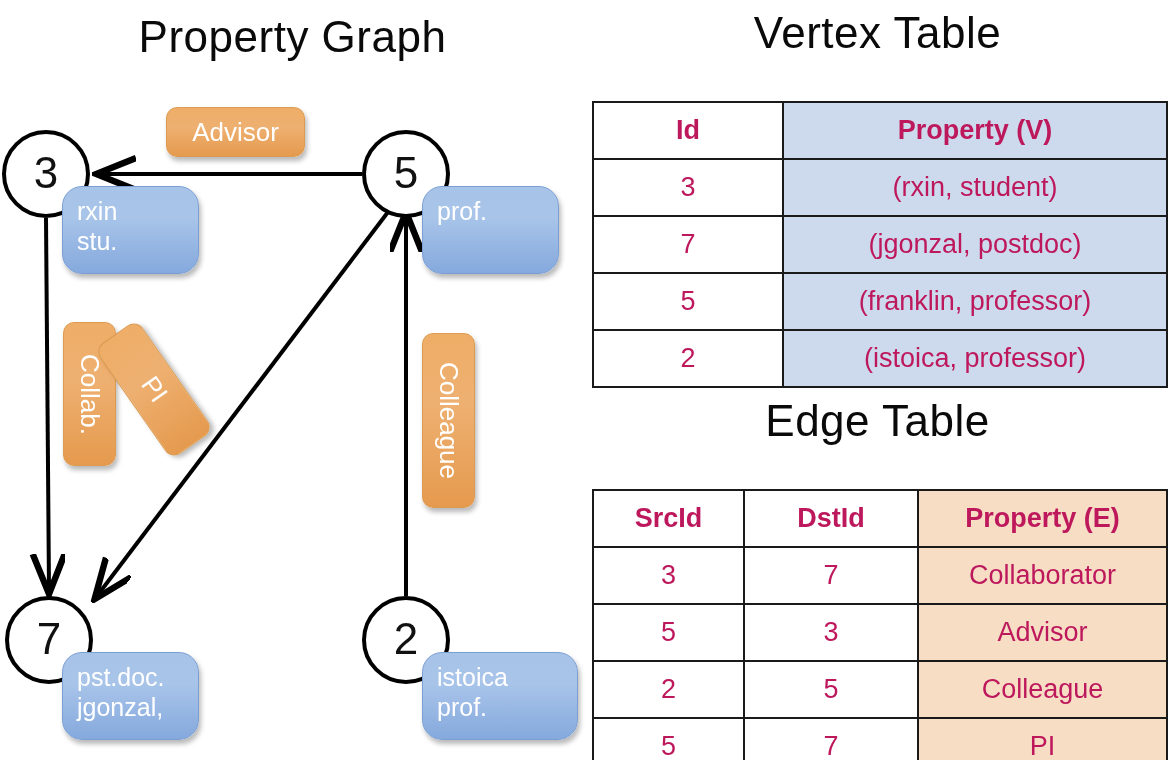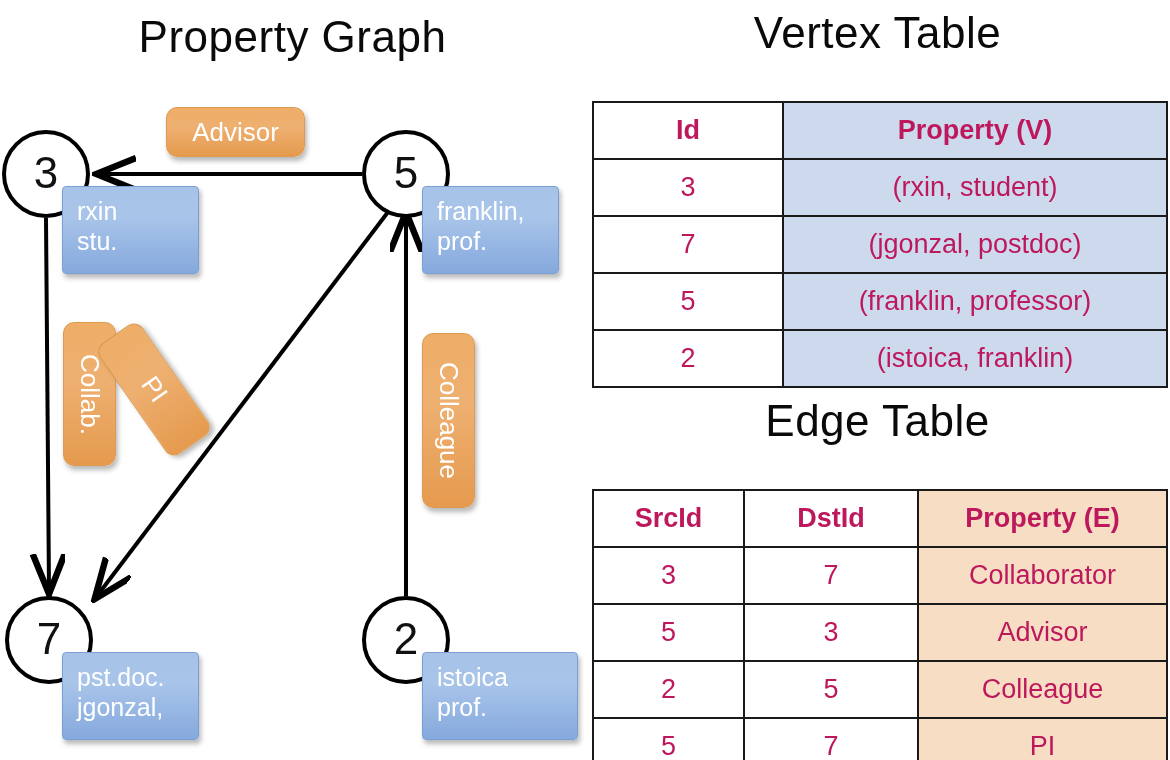--- a/index.html
+++ b/index.html
@@ -67,21 +67,21 @@
     color: #111;
   }
   #node-3 { left: 2px;   top: 130px; }
   #node-5 { left: 362px; top: 130px; }
   #node-7 { left: 5px;   top: 596px; }
   #node-2 { left: 362px; top: 596px; }
 
   
   .prop-box {
     position: absolute;
-    border-radius: 4px;
+    border-radius: 20px;
     background: linear-gradient(to bottom, #a7c3e8 0%, #a8c4e9 35%, #85a9dd 100%);
     border: 1px solid #7b9fd4;
     box-shadow: 2px 4px 5px rgba(0,0,0,0.28);
     color: #ffffff;
     font-size: 25px;
     font-weight: 300;
     font-family: "Liberation Sans", sans-serif;
     line-height: 1.18;
     padding: 10px 0 0 14px;
     box-sizing: border-box;
@@ -202,21 +202,20 @@
   </div>
   <div class="vertex-node" id="node-2">
     <div class="vid">2</div>
   </div>
 
   <div class="prop-box" id="prop-rxin">
     <div>rxin</div>
     <div>stu.</div>
   </div>
   <div class="prop-box" id="prop-franklin">
-    <div>franklin,</div>
     <div>prof.</div>
   </div>
   <div class="prop-box" id="prop-jgonzal">
     <div>pst.doc.</div>
     <div>jgonzal,</div>
   </div>
   <div class="prop-box" id="prop-istoica">
     <div>istoica</div>
     <div>prof.</div>
   </div>
@@ -254,21 +253,21 @@
     <tr>
       <td>7</td>
       <td class="prop-cell">(jgonzal, postdoc)</td>
     </tr>
     <tr>
       <td>5</td>
       <td class="prop-cell">(franklin, professor)</td>
     </tr>
     <tr>
       <td>2</td>
-      <td class="prop-cell">(istoica, franklin)</td>
+      <td class="prop-cell">(istoica, professor)</td>
     </tr>
   </tbody>
 </table>
 
 <table class="data-table" id="edge-table">
   <colgroup>
       <col class="c-src">
       <col class="c-dst">
       <col class="c-pe">
     </colgroup>

